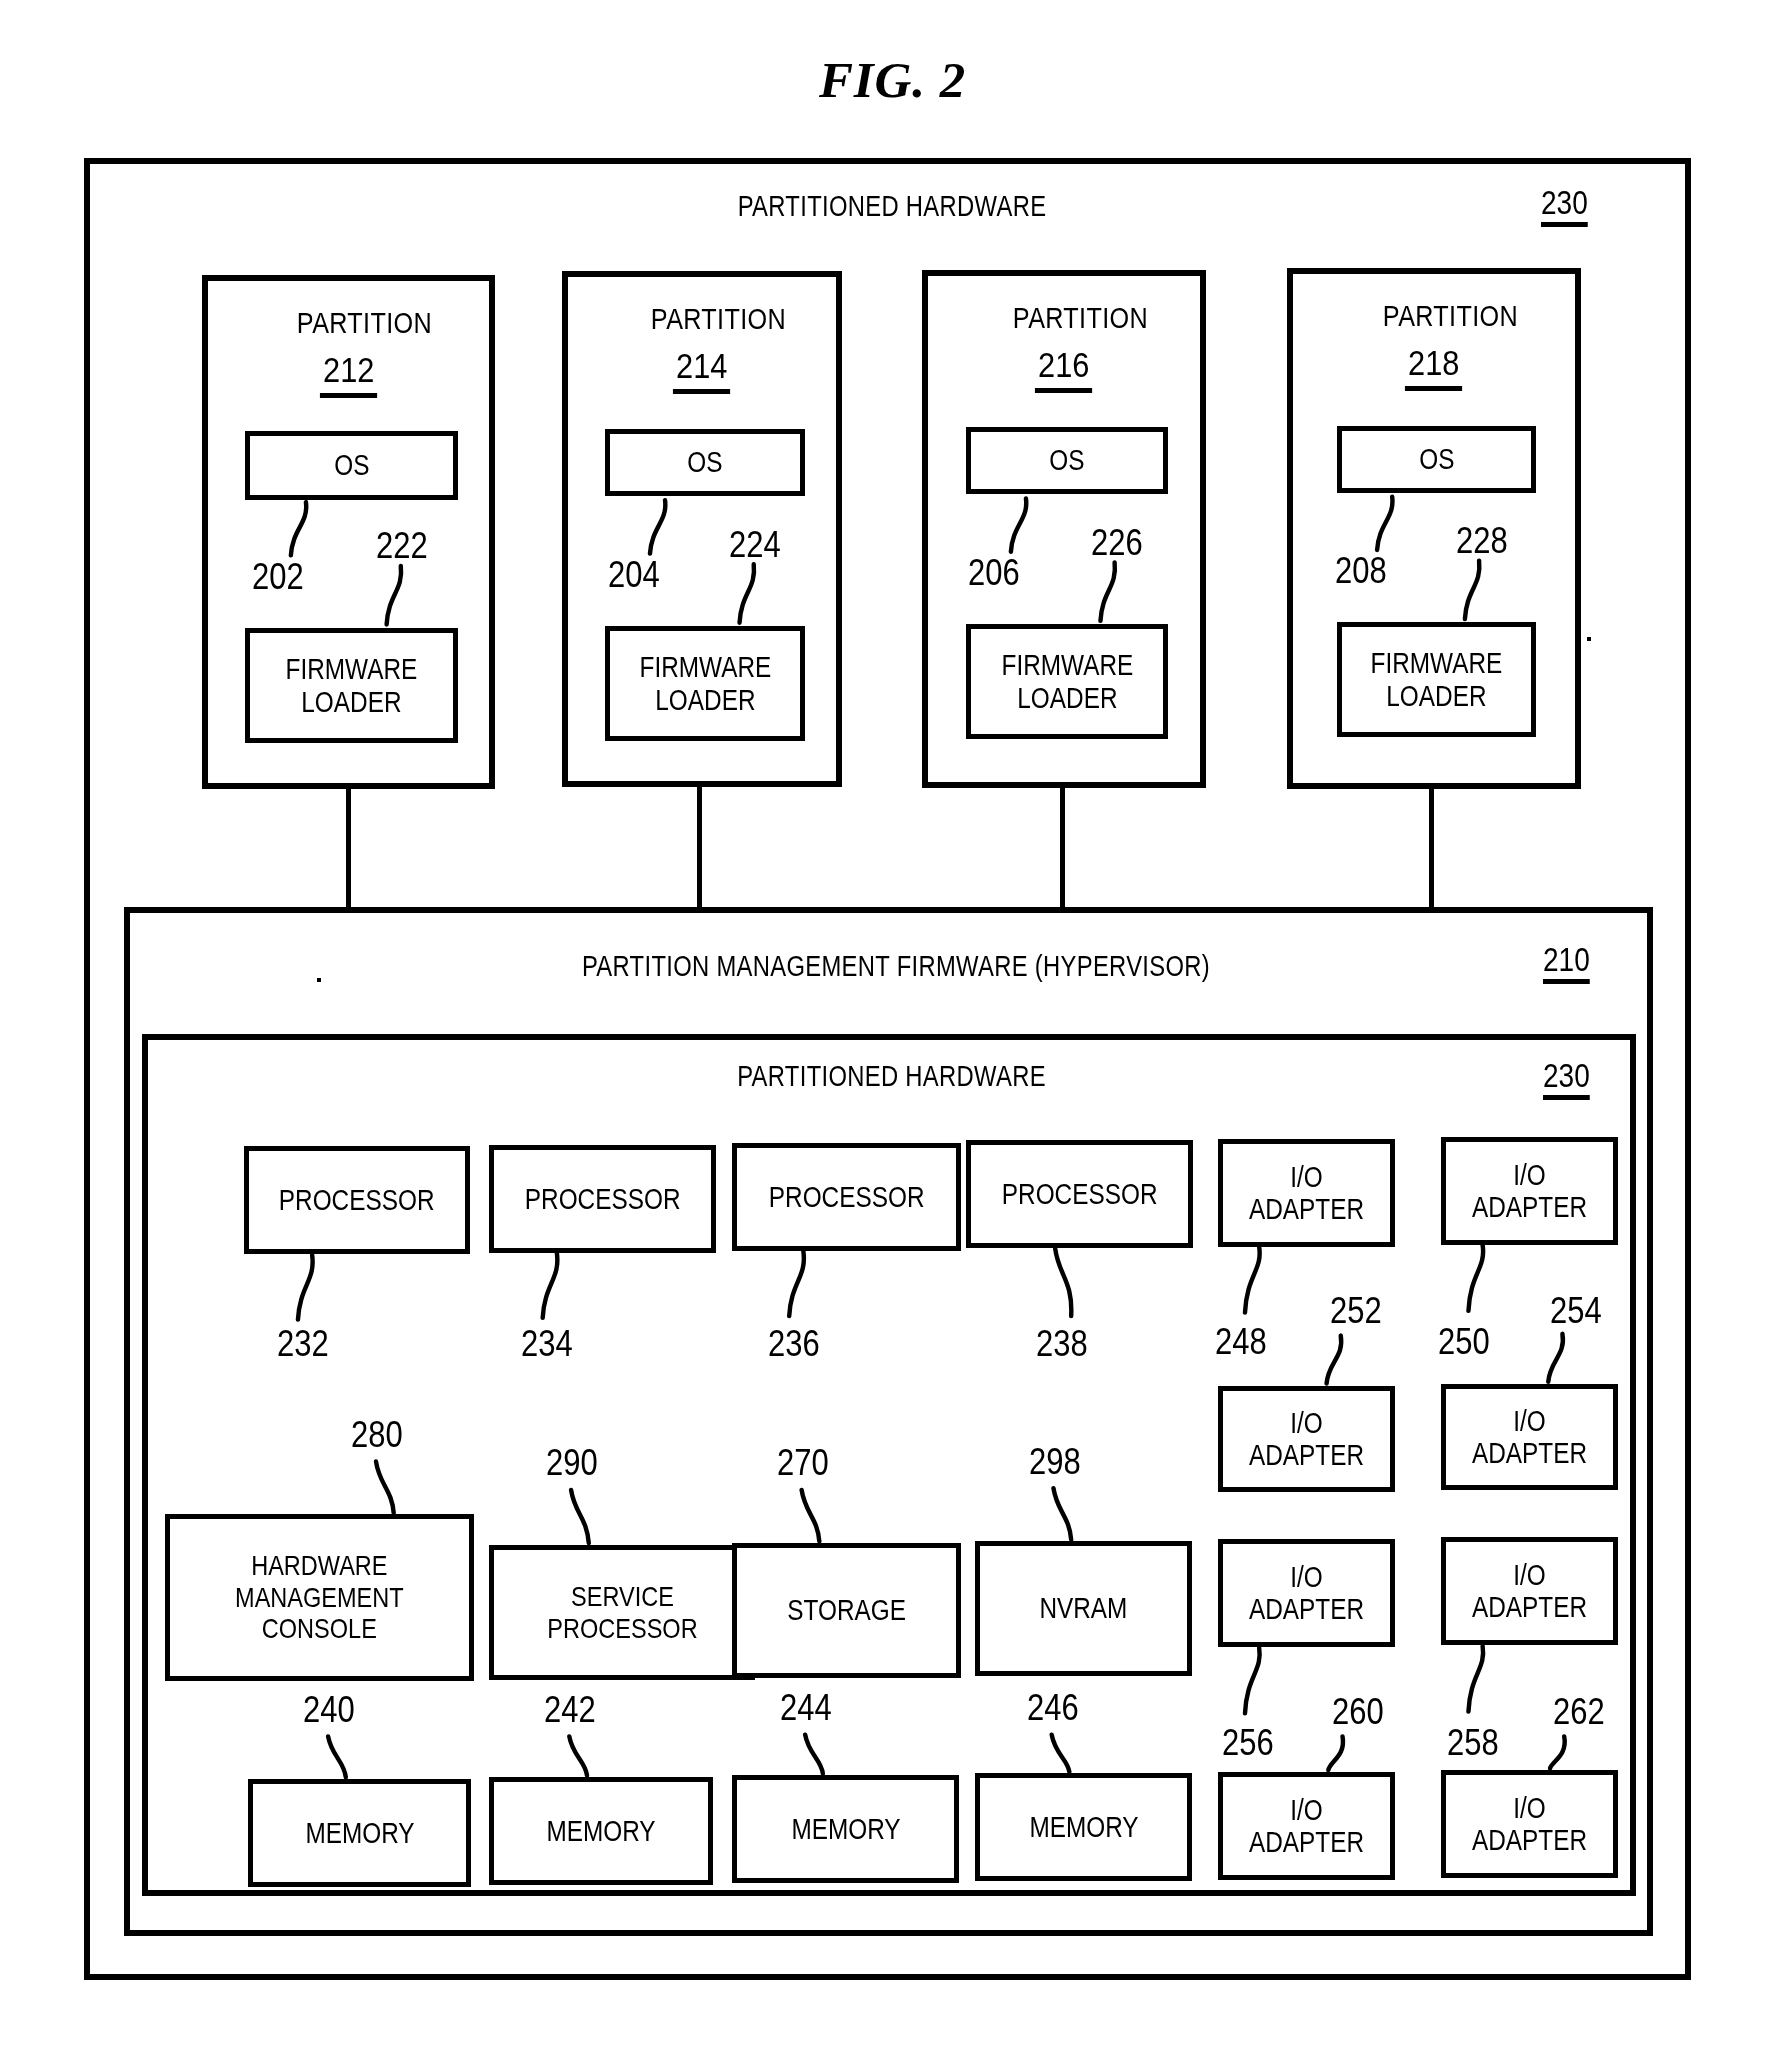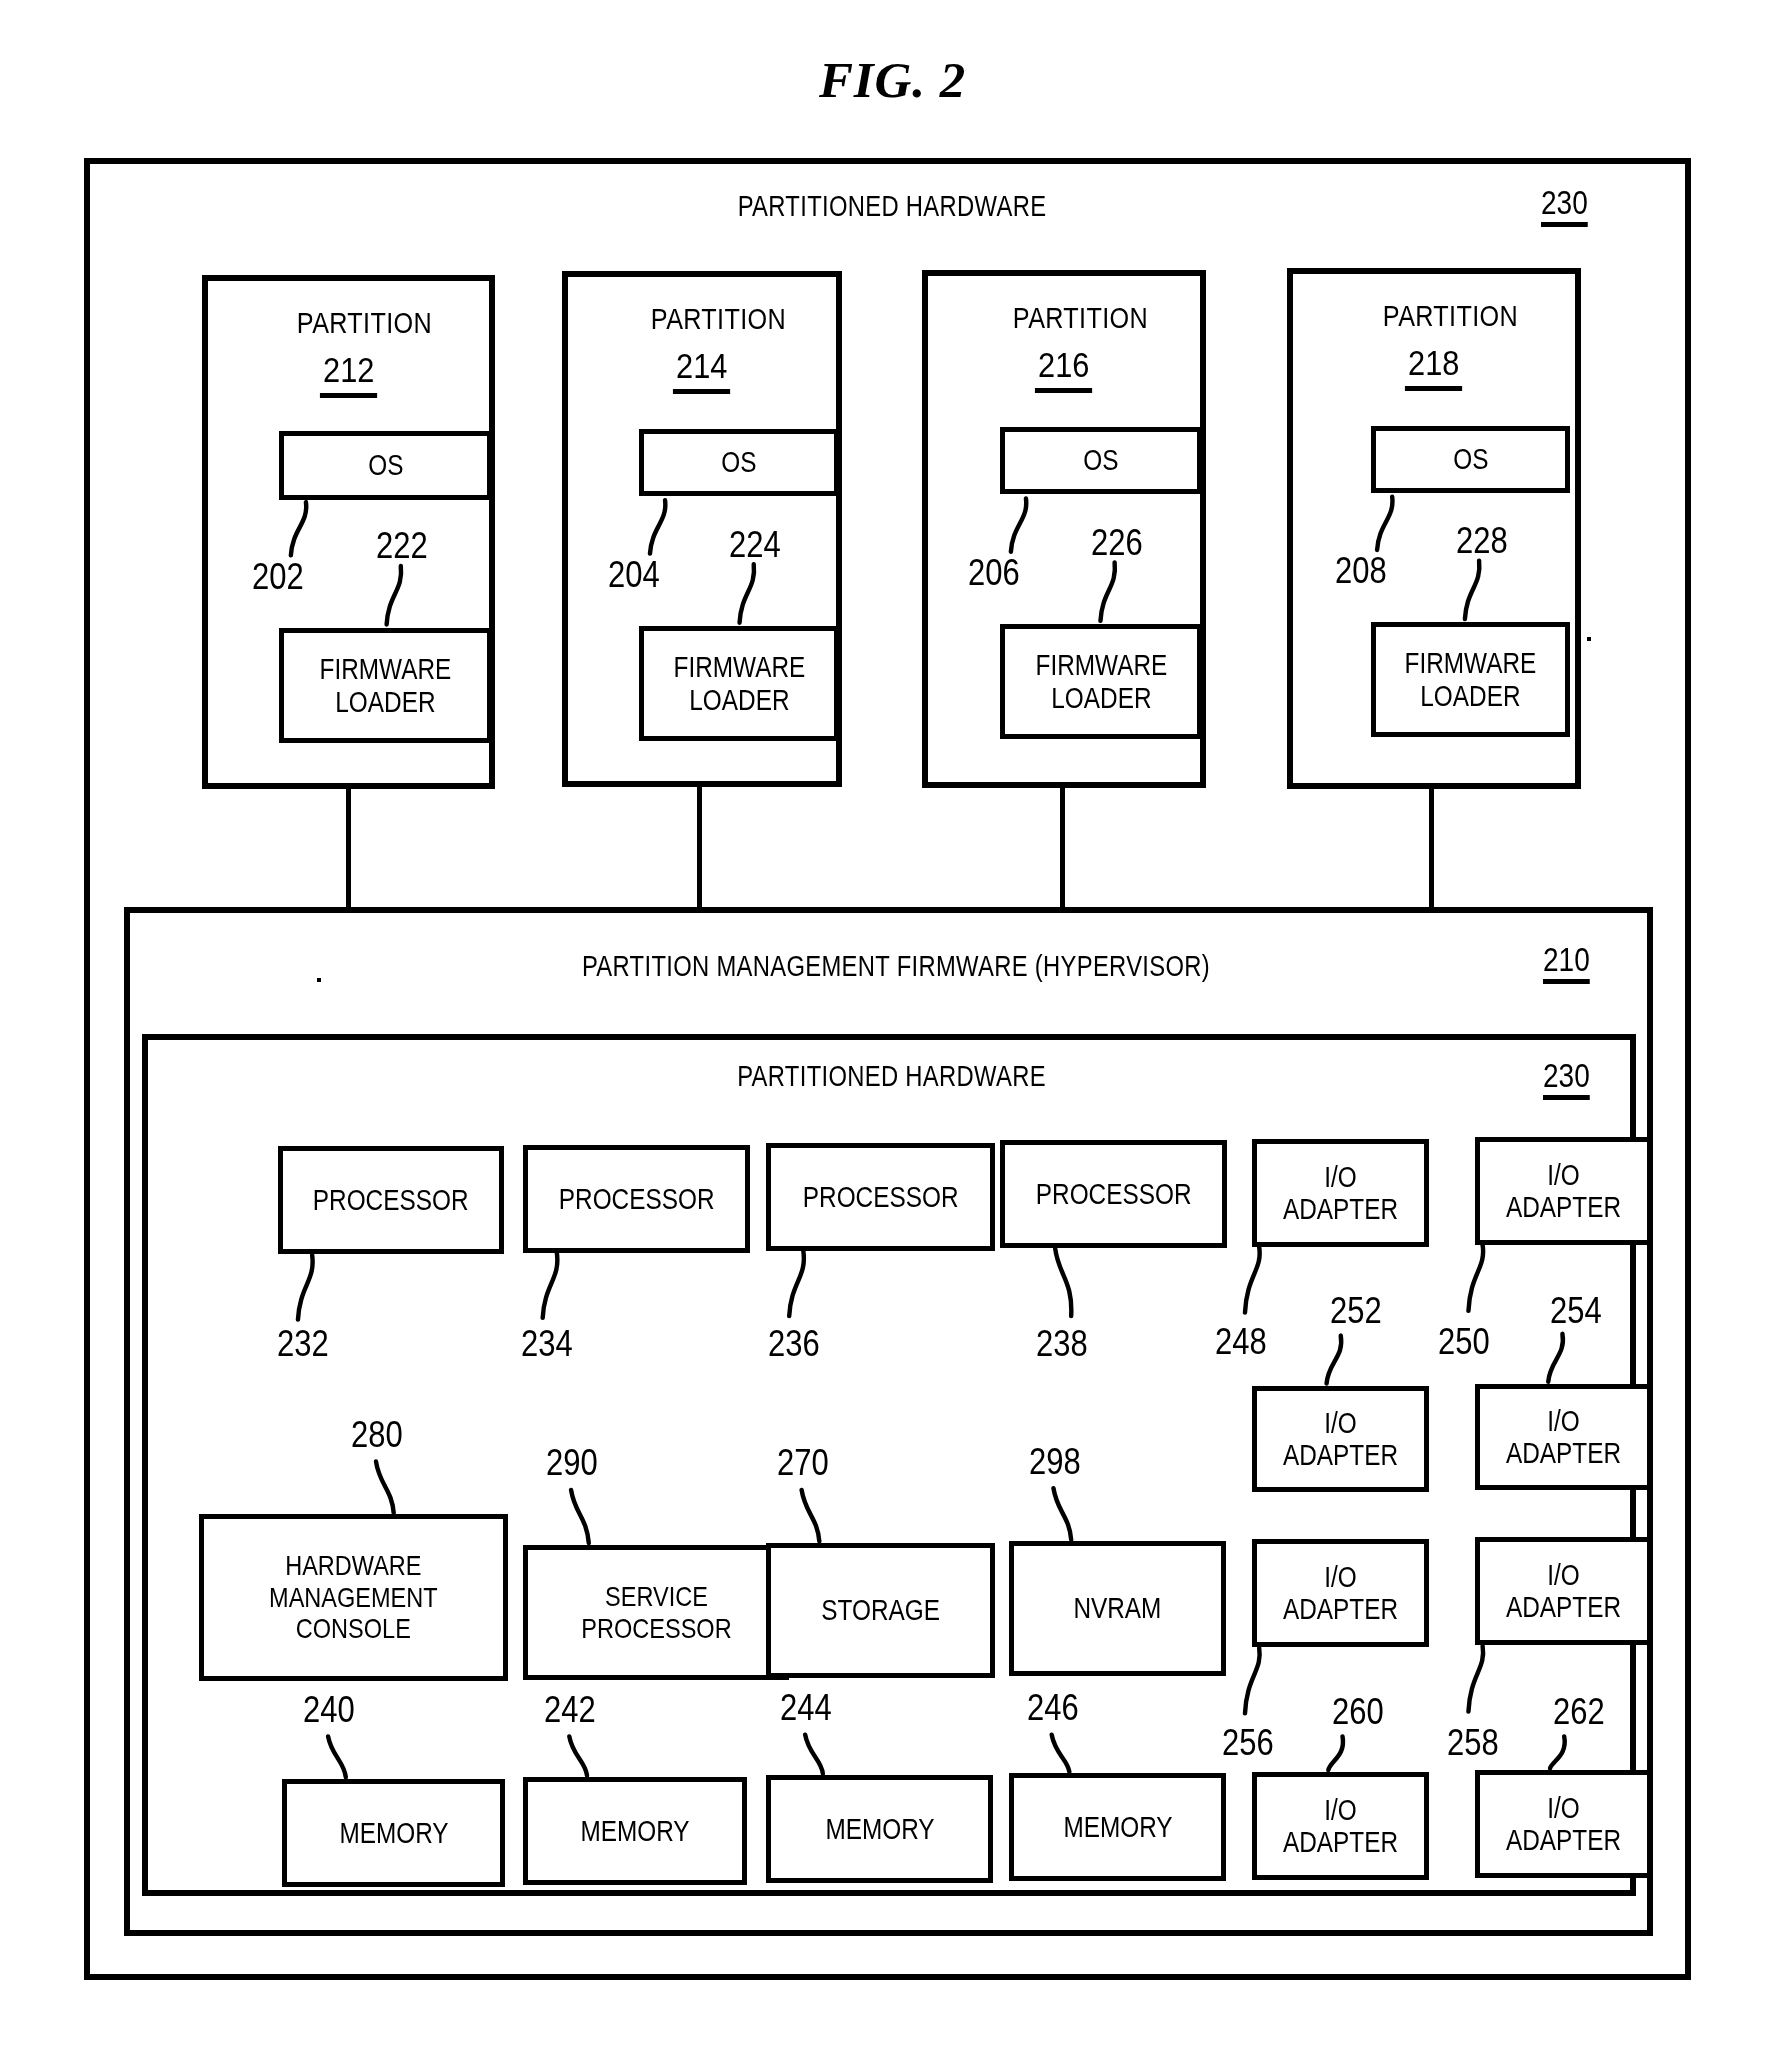--- a/index.html
+++ b/index.html
@@ -68,21 +68,20 @@
     position: absolute;
     border: 5.3px solid #000;
     box-sizing: border-box;
     background: #fff;
     display: flex;
     align-items: center;
     justify-content: center;
     text-align: center;
     font-size: 29px;
     line-height: 1.12;
-    margin-left: 34px;
   }
   .box > span {
     display: block;
     transform: scaleX(0.84);
     transform-origin: center center;
     white-space: pre-line;
   }
 
   .partition-box {
     position: absolute;

